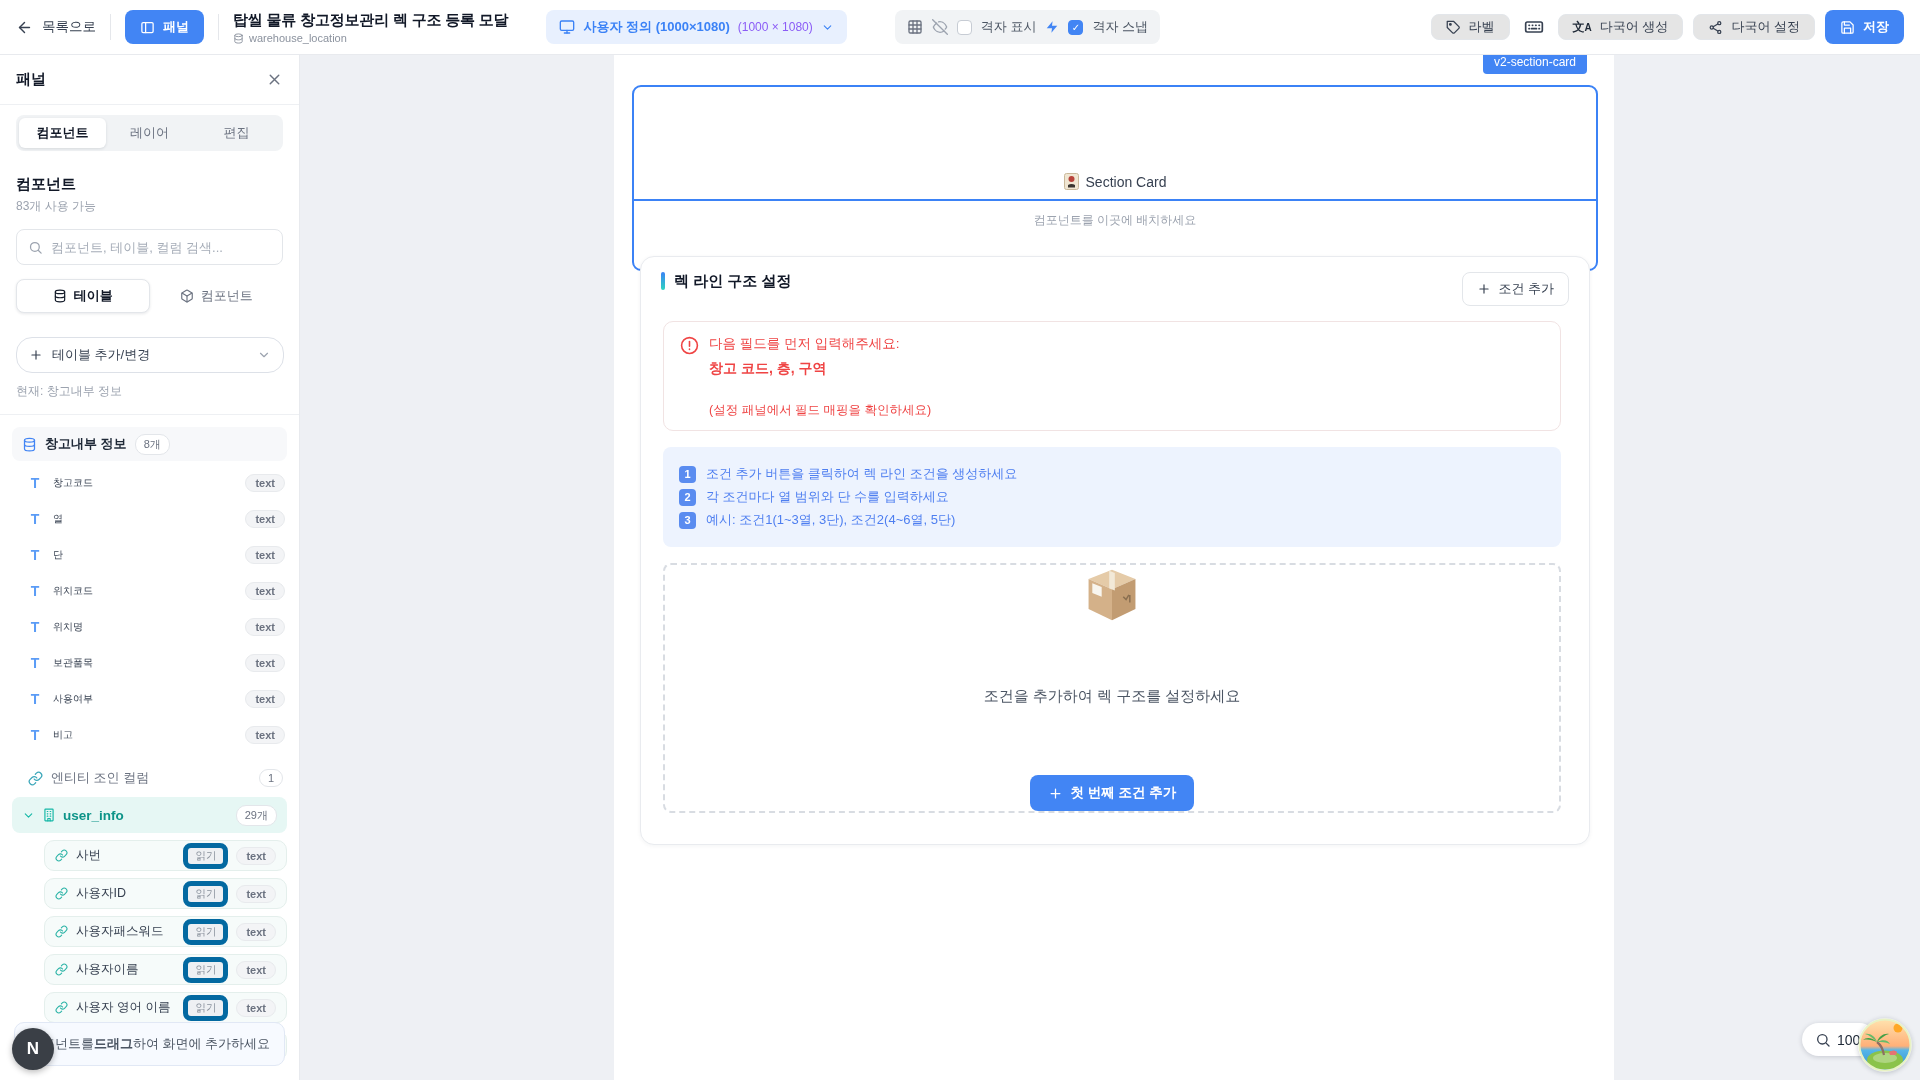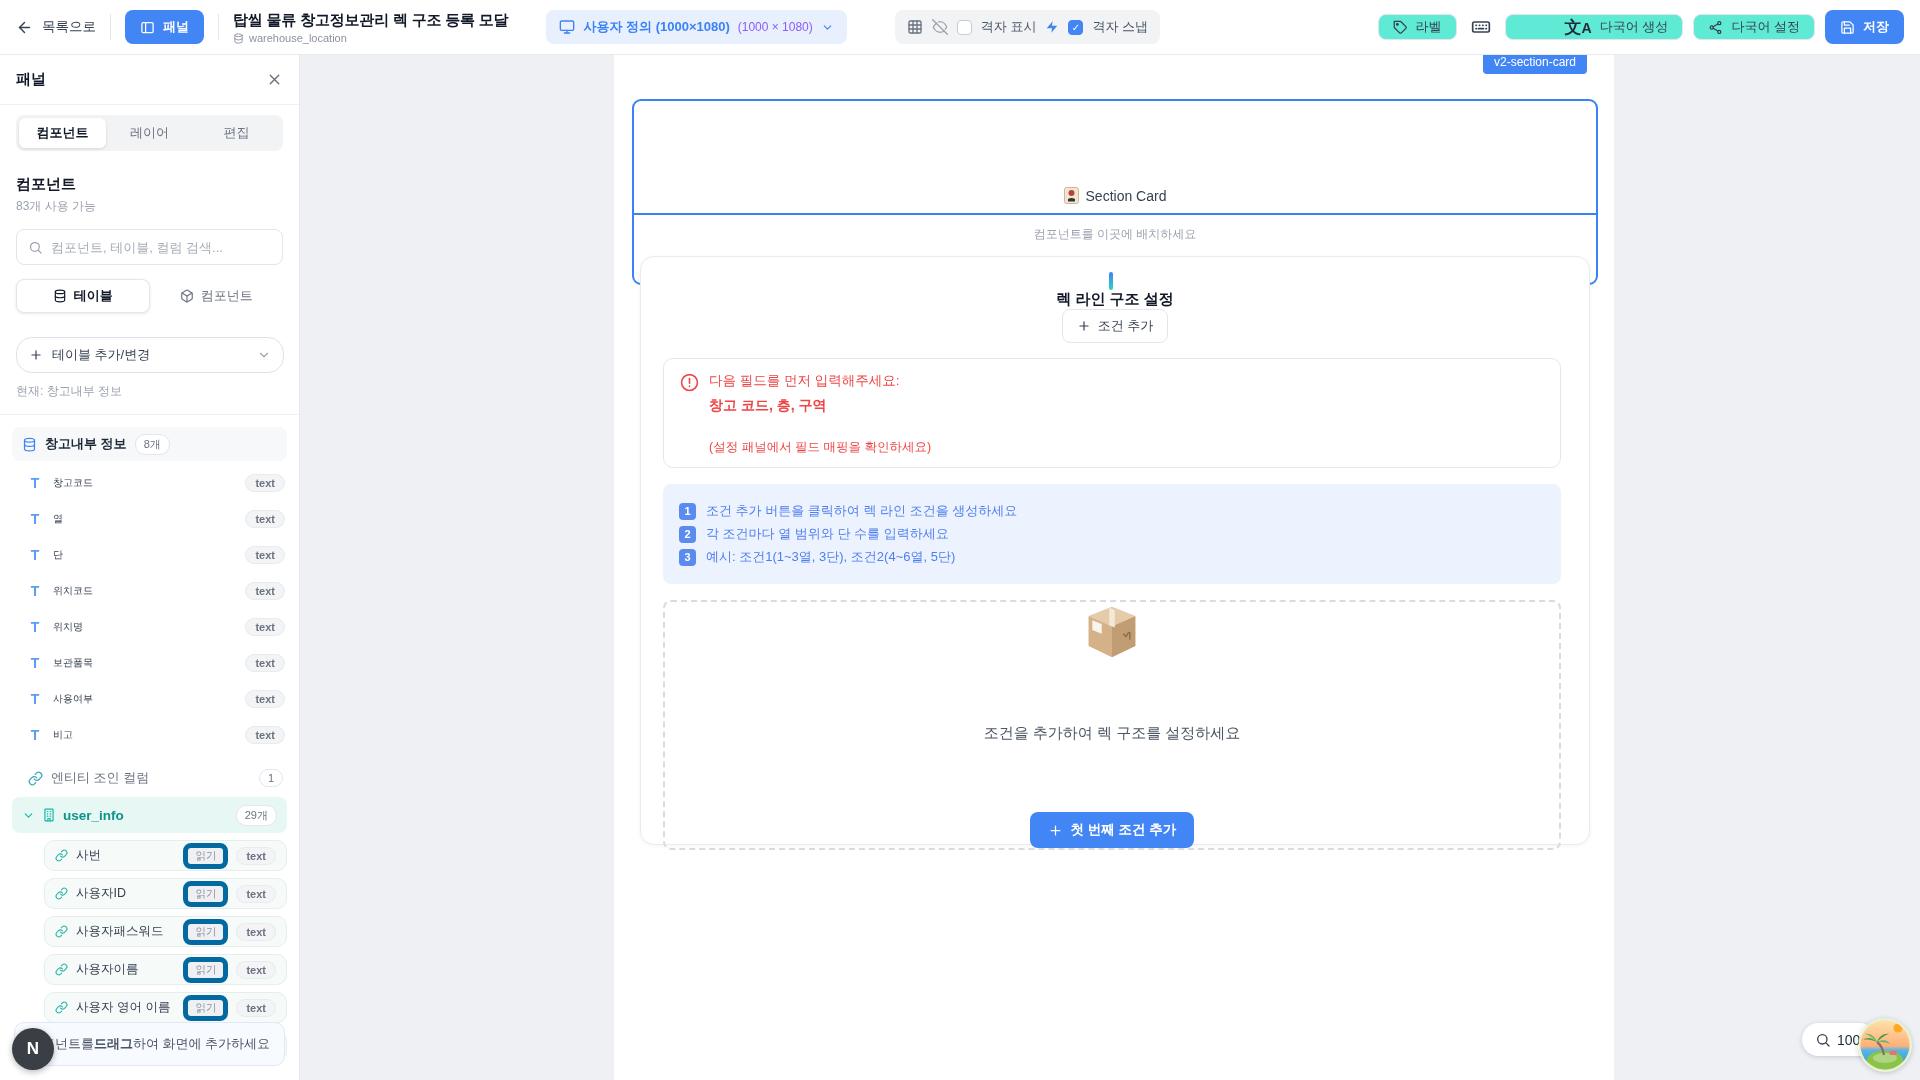--- a/index.html
+++ b/index.html
@@ -25,26 +25,26 @@
                  height:34px; padding:0 13px; margin-left:38px; cursor:pointer; font-family:inherit; }
   .vp-main { font-size:13px; font-weight:600; color:#3b82f6; }
   .vp-size { font-size:12px; color:#8b5cf6; }
   .tb-gridgroup { display:flex; align-items:center; gap:9px; background:#f1f3f5; border-radius:8px;
                   height:34px; padding:0 12px; margin-left:48px; }
   .cb { width:15px; height:15px; border:1.5px solid #c7ccd4; border-radius:4px; background:#fff;
         display:inline-flex; align-items:center; justify-content:center; font-size:10px; cursor:pointer; flex:none; }
   .cb.checked { background:#4285f4; border-color:#4285f4; color:#fff; }
   .cb-label { font-size:13px; color:#4b5563; }
   .tb-spacer { flex:1; }
-  .btn-outline { display:flex; align-items:center; gap:8px; background:#5eead4; border:1px solid #e3e6ea;
+  .btn-outline { display:flex; align-items:center; gap:8px; background:#e5e5e5; border:1px solid #e3e6ea;
                  border-radius:8px; height:26px; padding:0 14px; font-size:13px; color:#374151;
                  cursor:pointer; font-family:inherit; }
   .btn-ghost-icon { background:none; border:none; color:#374151; cursor:pointer; display:flex; align-items:center; padding:0 4px; }
   .tb-right { display:flex; align-items:center; gap:10px; }
-  .i18n-glyph { font-size:17px; font-weight:700; color:#1f2937; line-height:1;margin-left:45px; }
+  .i18n-glyph { font-size:12px; font-weight:700; color:#1f2937; line-height:1; }
 
   
   .sidebar { position:absolute; top:55px; left:0; width:300px; height:1025px; background:#fff;
              border-right:1px solid #e8eaee; overflow:hidden; z-index:10; }
   .sb-head { height:50px; border-bottom:1px solid #eef0f3; display:flex; align-items:center;
              justify-content:space-between; padding:0 16px; }
   .sb-title { font-size:15px; font-weight:700; color:#111827; }
   .sb-close { background:none; border:none; color:#6b7280; cursor:pointer; display:flex; }
   .sb-tabs { margin:10px 16px 0; background:#f1f3f5; border-radius:8px; padding:3px; display:flex; height:36px; }
   .sb-tab { flex:1; border:none; background:none; border-radius:6px; font-size:13px; color:#6b7280;
@@ -97,30 +97,30 @@
   .sb-draghint b { font-weight:700; }
   .sb-logo { position:absolute; left:12px; bottom:10px; width:42px; height:42px; border-radius:50%;
              background:#3a3f46; color:#fff; font-weight:700; font-size:17px; display:flex; align-items:center;
              justify-content:center; box-shadow:0 2px 6px rgba(0,0,0,.28); z-index:4; cursor:pointer; }
 
   
   .canvas { position:absolute; top:55px; left:300px; width:1620px; height:1025px; background:#eef0f4; }
   .modal-surface { position:absolute; top:55px; left:614px; width:1000px; height:1025px; background:#fff; }
   .sel-chip { position:absolute; left:1483px; top:50px; height:24px; background:#4285f4; color:#fff;
               font-size:12px; display:flex; align-items:center; padding:0 11px; border-radius:4px; z-index:6; }
-  .section-card { position:absolute; left:632px; top:99px; width:966px; height:186px; background:#fff;
+  .section-card { position:absolute; left:632px; top:85px; width:966px; height:186px; background:#fff;
                   border:2px solid #3b82f6; border-radius:9px; z-index:5; cursor:pointer; }
   .sc-body { height:112px; display:flex; align-items:flex-end; justify-content:center; padding-bottom:9px;
              gap:7px; font-size:14px; color:#374151; }
   .sc-drop { border-top:2px solid #3b82f6; height:40px; display:flex; align-items:center; justify-content:center;
              font-size:12px; color:#9ca3af; }
 
   .rack-card { position:absolute; left:640px; top:256px; width:950px; height:589px; background:#fff;
                border:1px solid #e9ebef; border-radius:14px; box-shadow:0 1px 4px rgba(25,35,60,.05); z-index:5; }
-  .rc-head { display:flex; align-items:center; padding:15px 20px 0 20px;flex-direction:column; }
+  .rc-head { display:flex; align-items:flex-start; padding:15px 20px 0 20px; }
   .rc-accent { width:4px; height:18px; border-radius:2px; background:linear-gradient(180deg,#3b82f6,#2dd4bf); margin-right:9px; }
   .rc-title { font-size:15px; font-weight:700; color:#111827; flex:1; }
   .rc-add { display:flex; align-items:center; gap:7px; background:#fff; border:1px solid #e3e6ea; border-radius:8px;
             height:34px; padding:0 14px; font-size:13px; color:#374151; cursor:pointer; font-family:inherit; }
   .rc-alert { margin:15px 28px 0 22px; height:110px; border:1px solid #f1e3e3; border-radius:10px;
               padding:13px 16px; display:flex; gap:10px; color:#ef4444; }
   .rc-alert-l1 { font-size:13.5px; }
   .rc-alert-l2 { font-size:14px; font-weight:700; margin-top:7px; }
   .rc-alert-l3 { font-size:12.5px; margin-top:24px; }
   .rc-steps { margin:16px 28px 0 22px; background:#edf3fe; border-radius:8px; padding:13px 16px; }

